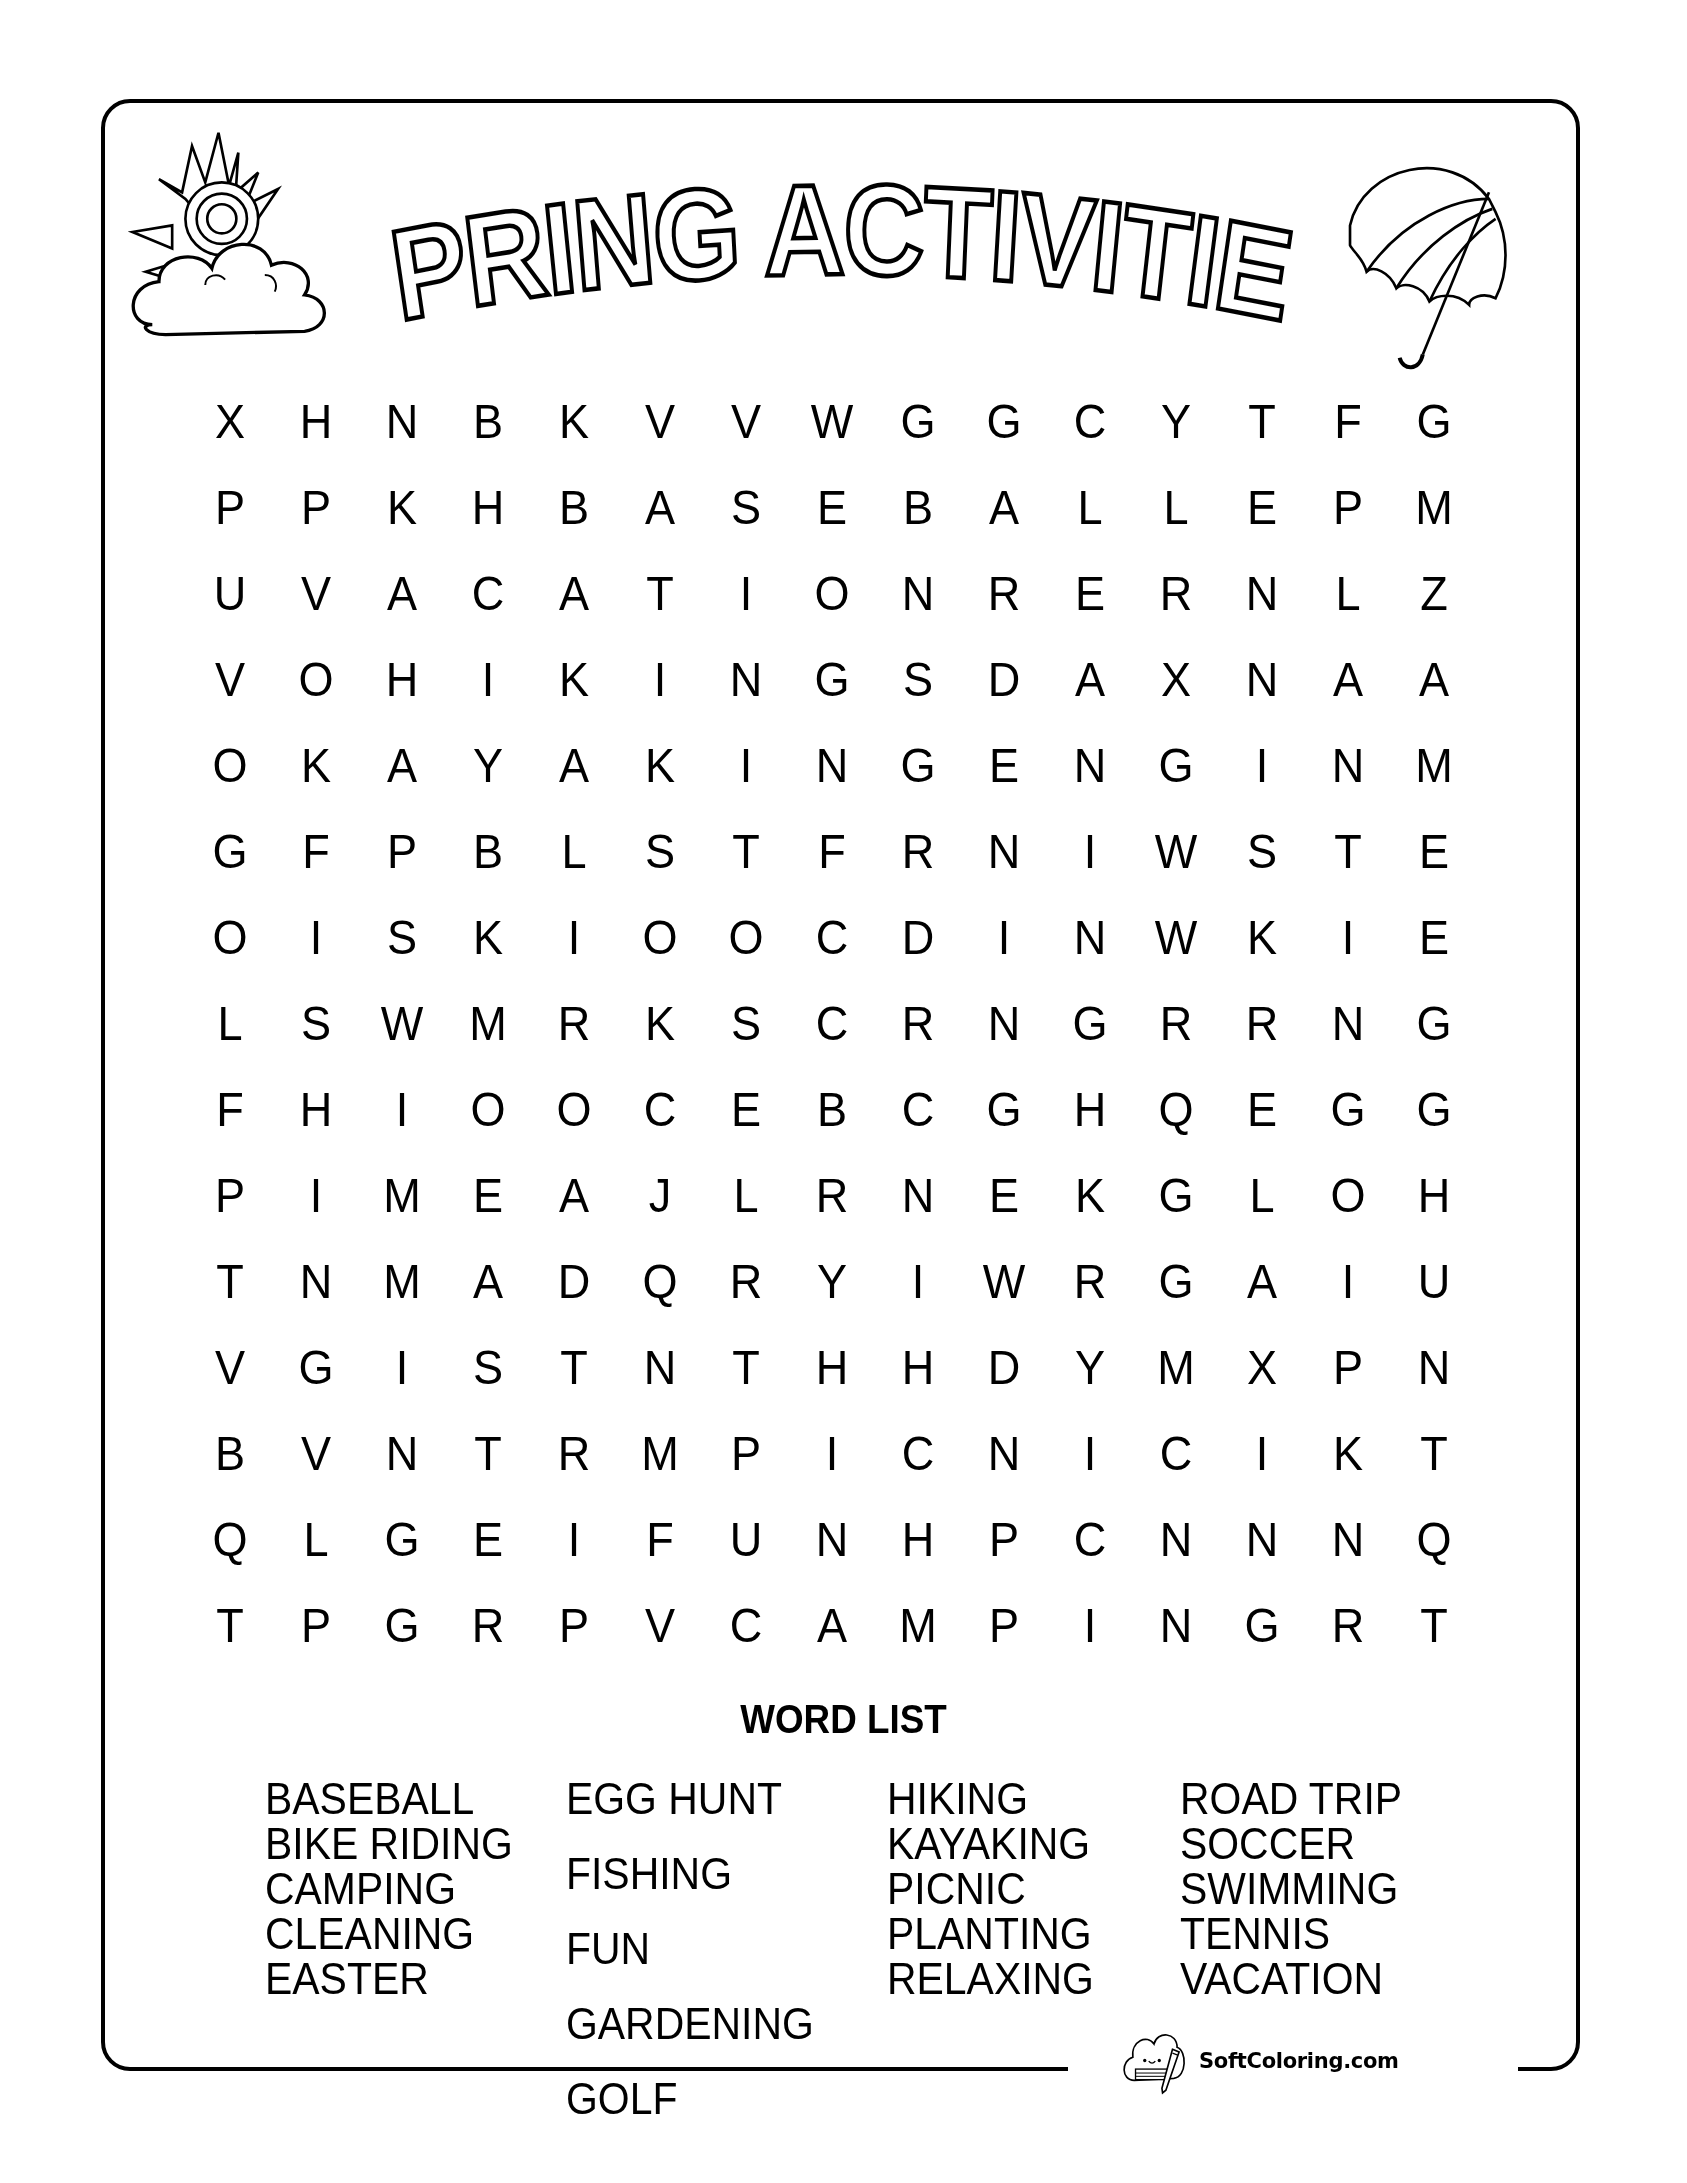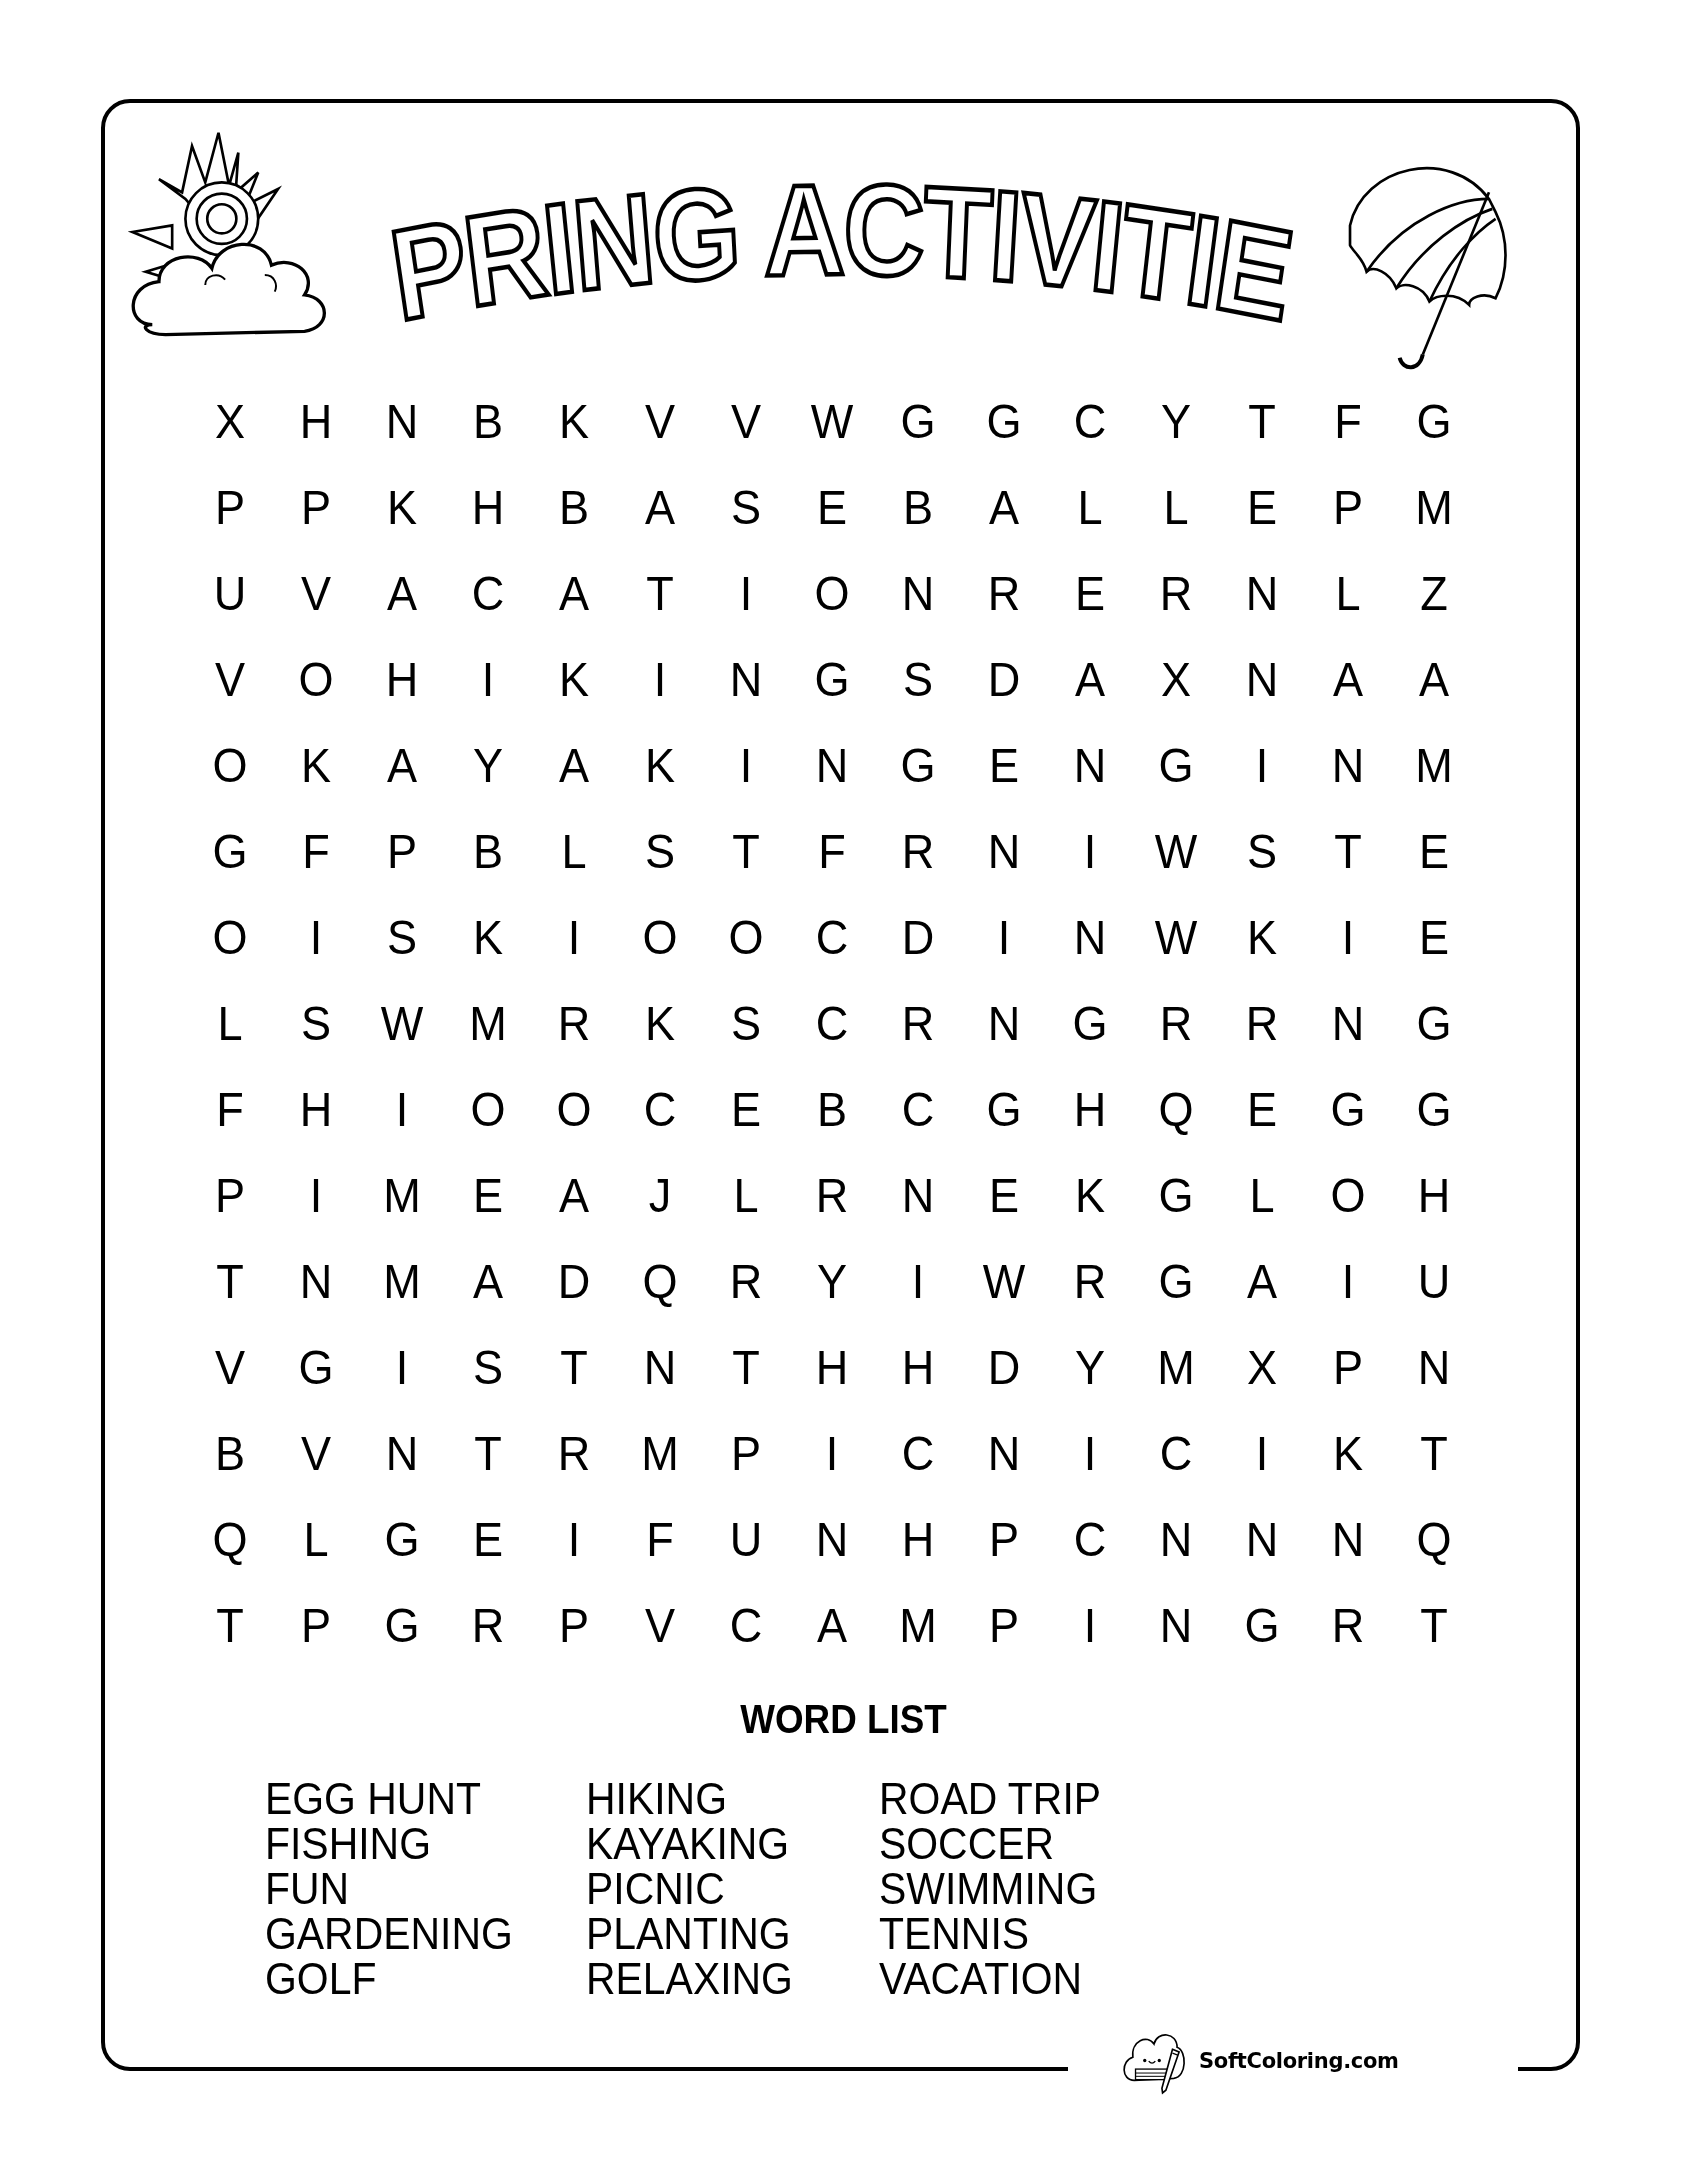--- a/index.html
+++ b/index.html
@@ -29,21 +29,21 @@
       position: absolute; left: 0; width: 1687px; top: 1697px; text-align: center;
       font-size: 40px; font-weight: 700; font-family: "Liberation Sans", sans-serif;
       transform: scaleX(0.92);
     }
     .wordlist {
       position: absolute; top: 1776px; left: 265px; display: flex;
     }
     .wl-col { display: flex; flex-direction: column; }
     .wl-item { font-size: 44px; line-height: 45px; white-space: nowrap; transform-origin: left center; transform: scaleX(0.93); }
     .wl-col.c1 { width: 301px; }
-    .wl-col.c2 { width: 321px; }
+    .wl-col.c2 { width: 321px; gap: 30px; }
     .wl-col.c3 { width: 293px; }
     .wl-col.c4 { width: 265px; }
 
     .brand { position: absolute; left: 1121px; top: 2024px; display: flex; align-items: center; }
     .brand-text { font-family: "DejaVu Sans", sans-serif; font-weight: 700; font-size: 21px; margin-left: 12px; letter-spacing: -0.3px; }
   </style>
 </head>
 <body>
 
 <div class="frame"></div>
@@ -308,20 +308,27 @@
     <div class="cell">P</div>
     <div class="cell">I</div>
     <div class="cell">N</div>
     <div class="cell">G</div>
     <div class="cell">R</div>
     <div class="cell">T</div>
   </div>
 
 <div class="wordlist-title">WORD LIST</div>
 <div class="wordlist" id="wordlist">
+  <div class="wl-col c1">
+    <div class="wl-item">BASEBALL</div>
+    <div class="wl-item">BIKE RIDING</div>
+    <div class="wl-item">CAMPING</div>
+    <div class="wl-item">CLEANING</div>
+    <div class="wl-item">EASTER</div>
+  </div>
   <div class="wl-col c2">
     <div class="wl-item">EGG HUNT</div>
     <div class="wl-item">FISHING</div>
     <div class="wl-item">FUN</div>
     <div class="wl-item">GARDENING</div>
     <div class="wl-item">GOLF</div>
   </div>
   <div class="wl-col c3">
     <div class="wl-item">HIKING</div>
     <div class="wl-item">KAYAKING</div>

